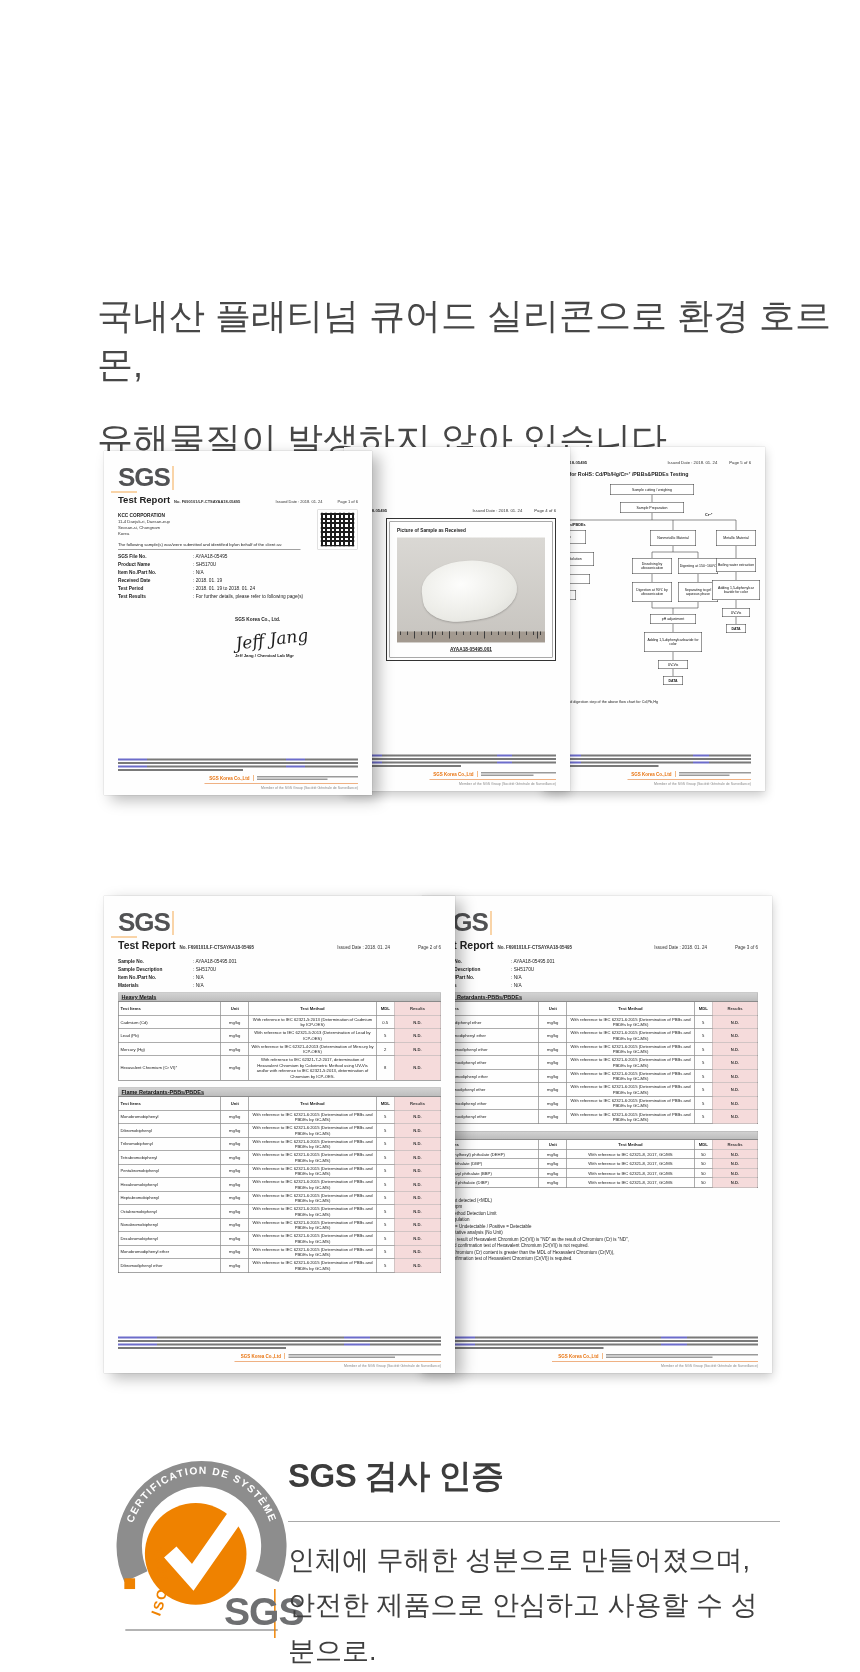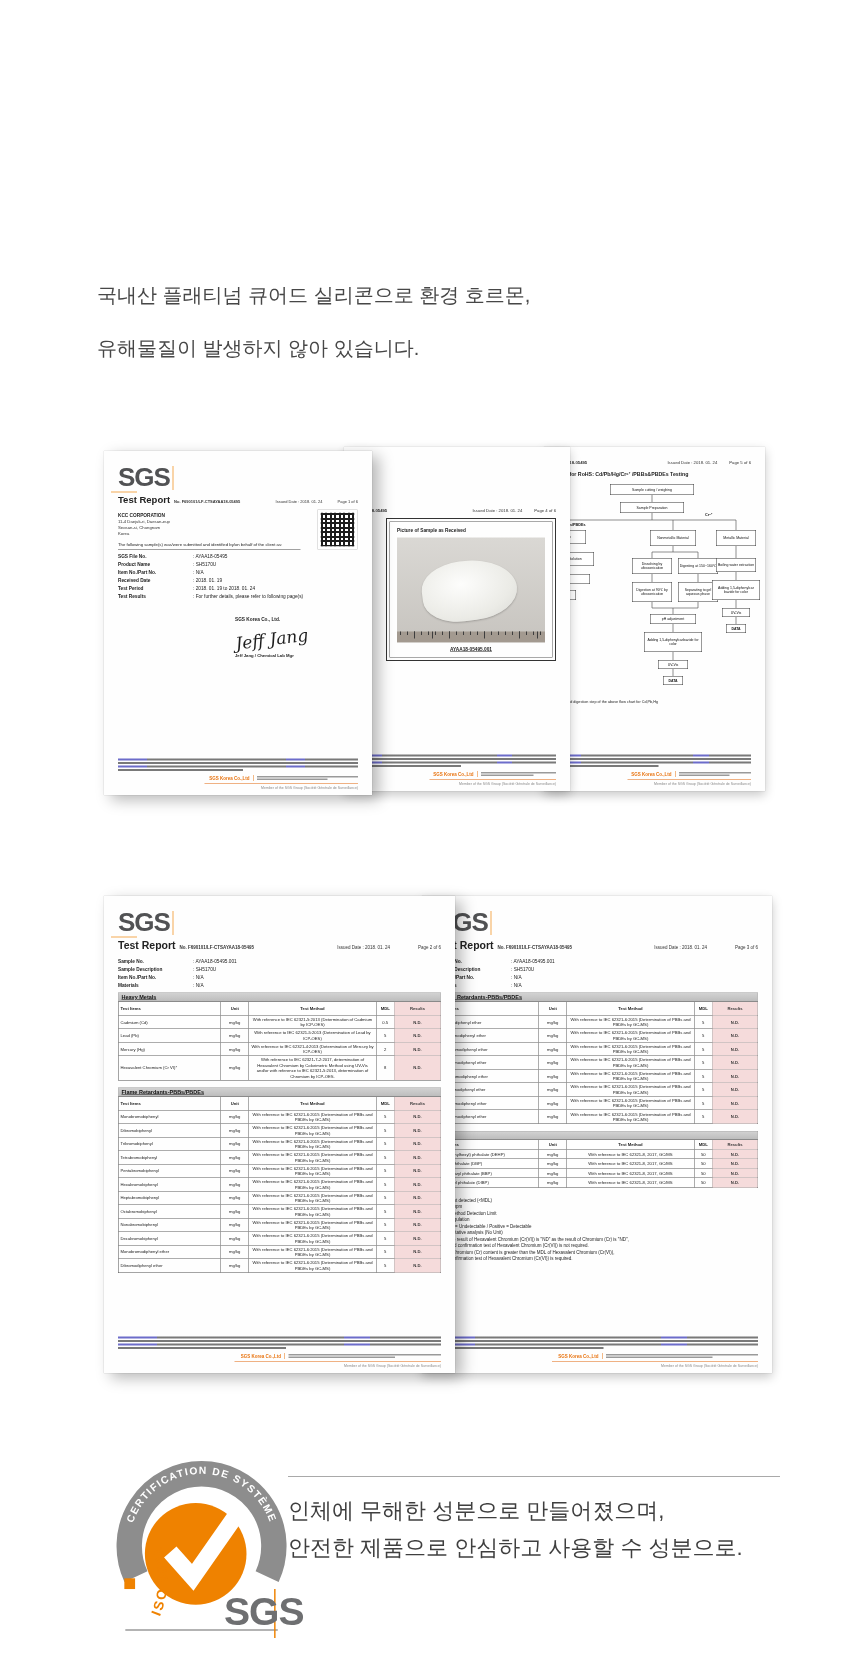--- a/index.html
+++ b/index.html
@@ -4,21 +4,21 @@
 <style>
   * { margin:0; padding:0; box-sizing:border-box; }
   html,body { background:#fff; }
   .canvas { position:relative; width:860px; height:1672px; margin:0 auto; background:#fff;
             font-family:"Liberation Sans", sans-serif; overflow:hidden; }
 
   
   .hero-title { position:absolute; left:88px; top:66px; font-size:54px; line-height:1.32;
                 font-weight:800; letter-spacing:-1px; color:#323232; }
   .hero-title span { display:block; }
-  .hero-sub { position:absolute; left:97px; top:282px; font-size:20px; font-weight:300; color:#474747; }
+  .hero-sub { position:absolute; left:97px; top:292px; font-size:36px; font-weight:300; color:#474747; }
   .hero-sub p { margin-bottom:26px; }
 
   
   .doc-group { position:absolute; }
   .doc-group.top { left:104px; top:447px; width:661px; height:352px; }
   .doc-group.bottom { left:104px; top:896px; width:668px; height:477px; }
   .page { position:absolute; background:#fefefe; overflow:hidden;
           box-shadow:0 4px 10px rgba(0,0,0,.22), 0 0 1px rgba(0,0,0,.25); }
   .page.front { box-shadow:7px 5px 14px rgba(0,0,0,.28), 0 0 1px rgba(0,0,0,.3); }
   .p1 { left:0; top:4px; width:268px; height:344px; z-index:3; }
@@ -125,21 +125,21 @@
   .fb.bold { font-weight:bold; }
   .fl { position:absolute; font-size:7.5px; font-weight:bold; color:#111; }
   .flow-note { font-size:7.5px; color:#222; margin-top:14px; margin-left:-6px; }
 
   
   .cert { position:absolute; left:0; top:1444px; width:860px; }
   .badge { position:absolute; left:96px; top:4px; }
   .cert-text { position:absolute; left:288px; top:10px; width:492px; }
   .cert-title { font-size:33px; font-weight:800; color:#3c3c3c; letter-spacing:-0.5px; }
   .cert-divider { border:none; border-top:1px solid #a9a9a9; margin-top:22px; margin-bottom:16px; }
-  .cert-line { font-size:22px; color:#3f3f3f; line-height:1.68; }
+  .cert-line { font-size:27px; color:#3f3f3f; line-height:1.68; }
 </style>
 </head>
 <body>
 
 <div class="canvas">
 
 
   <div class="hero-sub">
     <p>국내산 플래티넘 큐어드 실리콘으로 환경 호르몬,</p>
     <p>유해물질이 발생하지 않아 있습니다.</p>
@@ -710,19 +710,20 @@
         <textPath href="#arcTop" startOffset="50%" text-anchor="middle">CERTIFICATION DE SYSTÈME</textPath>
       </text>
       <text font-family="Liberation Sans, sans-serif" font-size="14" font-weight="bold" fill="#ef8200" letter-spacing="2">
         <textPath href="#arcIso" startOffset="8%">ISO 9001</textPath>
       </text>
       <line x1="30" y1="184" x2="186" y2="184" stroke="#9a9a9a" stroke-width="1.5"></line>
       <line x1="183" y1="142" x2="183" y2="192" stroke="#ef8200" stroke-width="1.5"></line>
       <text x="131" y="179" font-family="Liberation Sans, sans-serif" font-size="40" font-weight="800" fill="#6e6f71" letter-spacing="-1">SGS</text>
     </svg>
     <div class="cert-text">
+      <div class="cert-title">SGS 검사 인증</div>
       <hr class="cert-divider">
       <div class="cert-line">인체에 무해한 성분으로 만들어졌으며,</div>
       <div class="cert-line">안전한 제품으로 안심하고 사용할 수 성분으로.</div>
     </div>
   </div>
 
 </div>
 
 </body></html>

